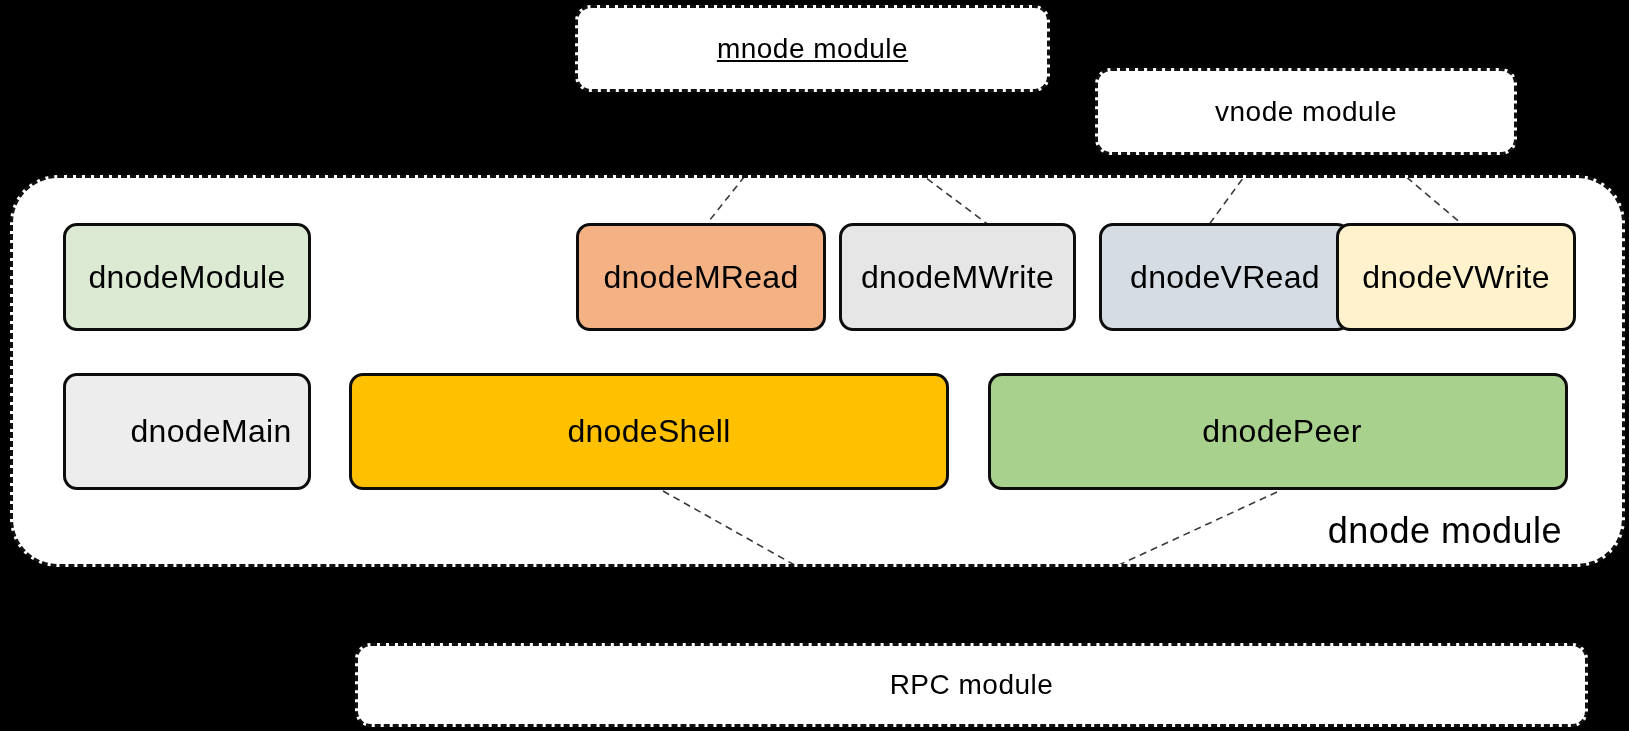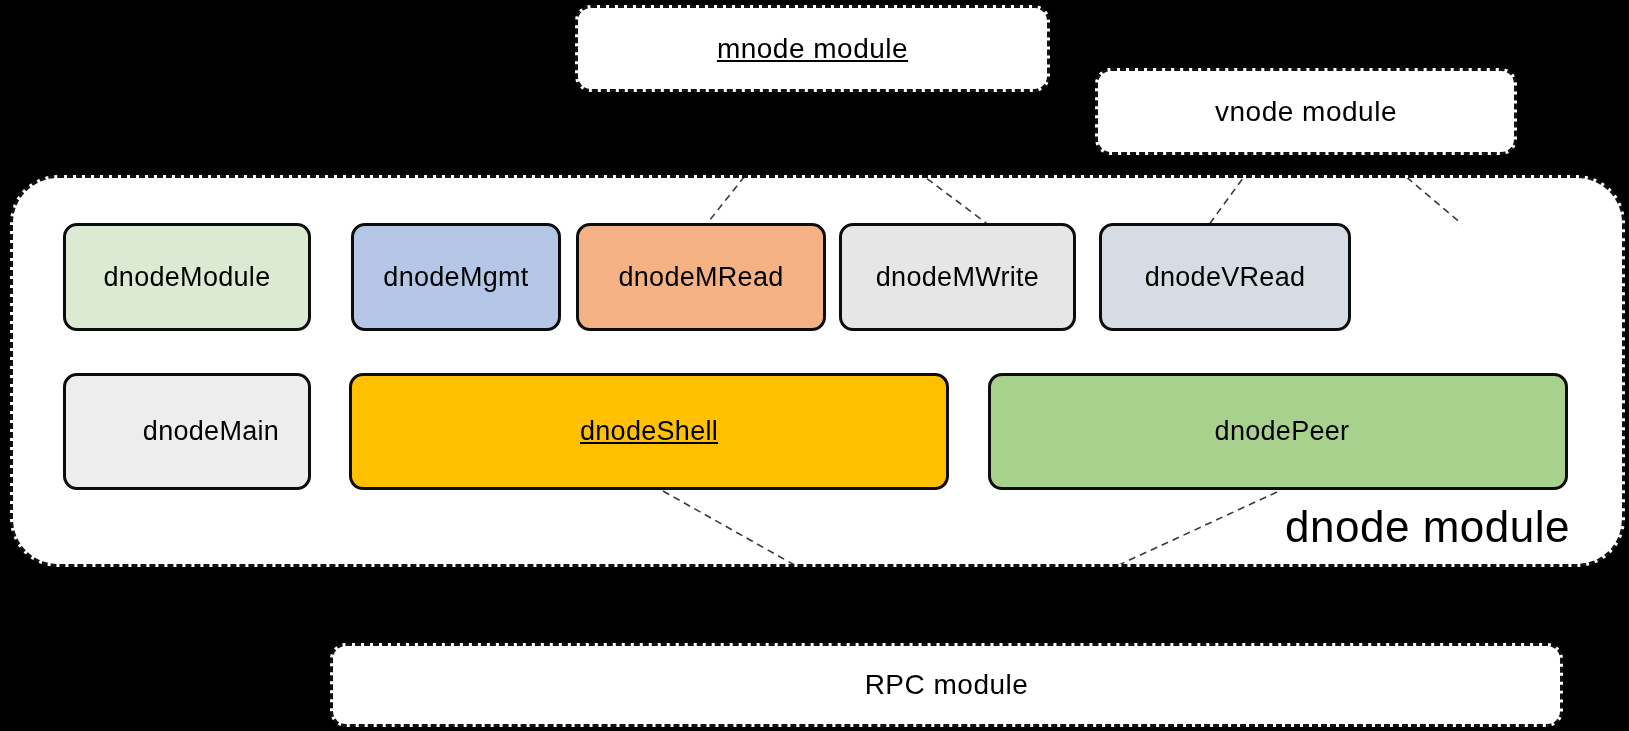--- a/index.html
+++ b/index.html
@@ -10,46 +10,46 @@
     color:#000;
   }
   .dashed-module{
     position:absolute;background:#ffffff;border:3px dashed #111111;
     border-radius:16px;box-sizing:border-box;
     display:flex;align-items:center;justify-content:center;
     font-size:28px;letter-spacing:0.5px;
   }
   #mnode-module{left:575px;top:5px;width:475px;height:87px;text-decoration:underline;}
   #vnode-module{left:1095px;top:23px;width:422px;height:87px;margin-top:45px;}
-  #rpc-module{left:330px;top:643px;width:1233px;height:84px;}
+  #rpc-module{left:355px;top:643px;width:1233px;height:84px;}
   #dnode-container{
     position:absolute;left:10px;top:175px;width:1615px;height:392px;
     background:#ffffff;border:3px dashed #111111;border-radius:48px;
     box-sizing:border-box;overflow:hidden;
   }
   .node-box{
     position:absolute;border:3px solid #0d0d0d;border-radius:14px;
     box-sizing:border-box;display:flex;align-items:center;justify-content:center;
-    font-size:27px;letter-spacing:0.3px;
+    font-size:32px;letter-spacing:0.3px;
   }
   
   .b-dnodeModule{left:50px; top:45px;width:248px;height:108px;}
   .b-dnodeMgmt  {left:338px;top:45px;width:210px;height:108px;}
   .b-dnodeMRead {left:563px;top:45px;width:250px;height:108px;}
   .b-dnodeMWrite{left:826px;top:45px;width:237px;height:108px;}
   .b-dnodeVRead {left:1086px;top:45px;width:252px;height:108px;}
   .b-dnodeVWrite{left:1323px;top:45px;width:240px;height:108px;}
   
   .b-dnodeMain  {left:50px; top:195px;width:248px;height:117px;padding-left:48px;}
-  .b-dnodeShell {left:336px;top:195px;width:600px;height:117px;text-decoration:underline;}
+  .b-dnodeShell {left:336px;top:195px;width:600px;height:117px;}
   .b-dnodePeer  {left:975px;top:195px;width:580px;height:117px;padding-left:8px;}
 
   #dnode-label{
-    position:absolute;right:52px;bottom:12px;
-    font-size:44px;letter-spacing:0.5px;
+    position:absolute;right:60px;bottom:12px;
+    font-size:36px;letter-spacing:0.5px;
   }
   #connector-svg{
     position:absolute;left:0;top:0;width:1609px;height:386px;
     pointer-events:none;
   }
   #connector-svg line{
     stroke:#3a3a3a;stroke-width:1.6;stroke-dasharray:7 5;fill:none;
   }
 </style>
 </head>
@@ -69,31 +69,31 @@
     <line x1="799" y1="-86" x2="977" y2="48"></line>
     <line x1="1293" y1="-86" x2="1195" y2="48"></line>
     <line x1="1293" y1="-86" x2="1449" y2="46"></line>
     <line x1="650" y1="313" x2="938" y2="475"></line>
     <line x1="1264" y1="314" x2="915" y2="475"></line>
   </svg>
 
   <div class="node-box b-dnodeModule" style="background-color: rgb(220, 233, 211);">
     <span>dnodeModule</span>
   </div>
-  <div class="node-box b-dnodeMgmt" style="background-color: rgb(180, 199, 231);">
-    <span>dnodeMgmt</span>
-  </div>
   <div class="node-box b-dnodeMWrite" style="background-color: rgb(231, 230, 230);">
     <span>dnodeMWrite</span>
   </div>
   <div class="node-box b-dnodeMRead" style="background-color: rgb(244, 177, 131);">
     <span>dnodeMRead</span>
   </div>
   <div class="node-box b-dnodeVRead" style="background-color: rgb(213, 220, 228);">
     <span>dnodeVRead</span>
+  </div>
+  <div class="node-box b-dnodeVWrite" style="background-color: rgb(255, 242, 204);">
+    <span>dnodeVWrite</span>
   </div>
 
   <div class="node-box b-dnodeMain" style="background-color: rgb(237, 237, 237);">
     <span>dnodeMain</span>
   </div>
   <div class="node-box b-dnodeShell" style="background-color: rgb(255, 192, 0);">
     <span>dnodeShell</span>
   </div>
   <div class="node-box b-dnodePeer" style="background-color: rgb(169, 209, 142);">
     <span>dnodePeer</span>

